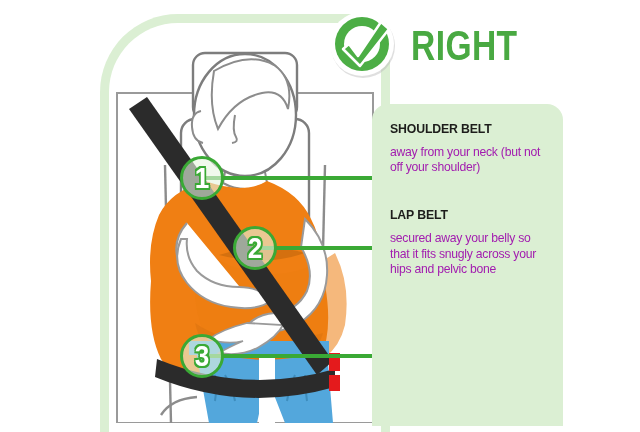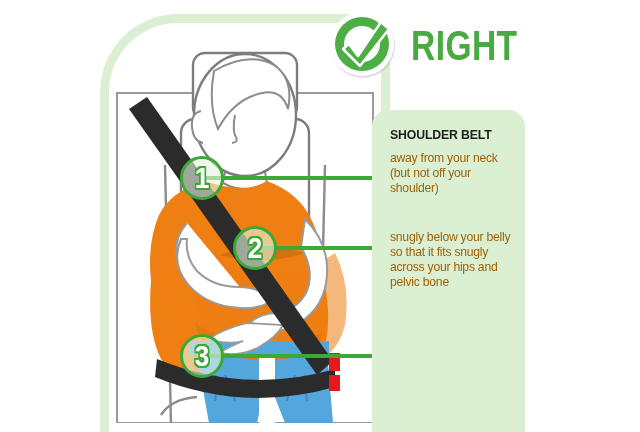--- a/index.html
+++ b/index.html
@@ -24,38 +24,38 @@
     overflow:hidden;
   }
   .illus-inner {
     position:absolute; inset:0;
     overflow:hidden;
   }
 
   
   .text-panel {
     position:absolute;
-    left:372px; top:110px;
-    width:153px; height:322px;
+    left:372px; top:104px;
+    width:191px; height:322px;
     background:#dbefd3;
     border-top-left-radius:16px;
     border-top-right-radius:16px;
     padding:18px 14px 0 18px;
   }
   .sec-title {
     font-size:12.3px;
     font-weight:bold;
     color:#1d1d1b;
     letter-spacing:-0.15px;
     line-height:15px;
     margin-bottom:8px;
   }
   .sec-body {
     font-size:12.2px;
-    color:#a16207;
+    color:#a21caf;
     line-height:15.2px;
     letter-spacing:-0.25px;
   }
   .gap-1 { height:18px; }
   .gap-2 { height:15px; }
 
   
   .check-badge {
     position:absolute;
     left:327px; top:9px;
@@ -194,21 +194,22 @@
 
   <div class="conn conn-1"></div>
   <div class="conn conn-2"></div>
   <div class="conn conn-3"></div>
 
   <div class="text-panel">
     <div class="sec-title">SHOULDER BELT</div>
     <div class="sec-body">away from your neck (but not off your shoulder)</div>
     <div class="gap-1"></div>
     <div class="gap-2"></div>
-    <div class="sec-body">snugly below your belly so that it fits snugly across your hips and pelvic bone</div>
+    <div class="sec-title">LAP BELT</div>
+    <div class="sec-body">secured away your belly so that it fits snugly across your hips and pelvic bone</div>
   </div>
 
   <div class="marker m1">
     <span>1</span>
   </div>
   <div class="marker m2">
     <span>2</span>
   </div>
   <div class="marker m3">
     <span>3</span>

